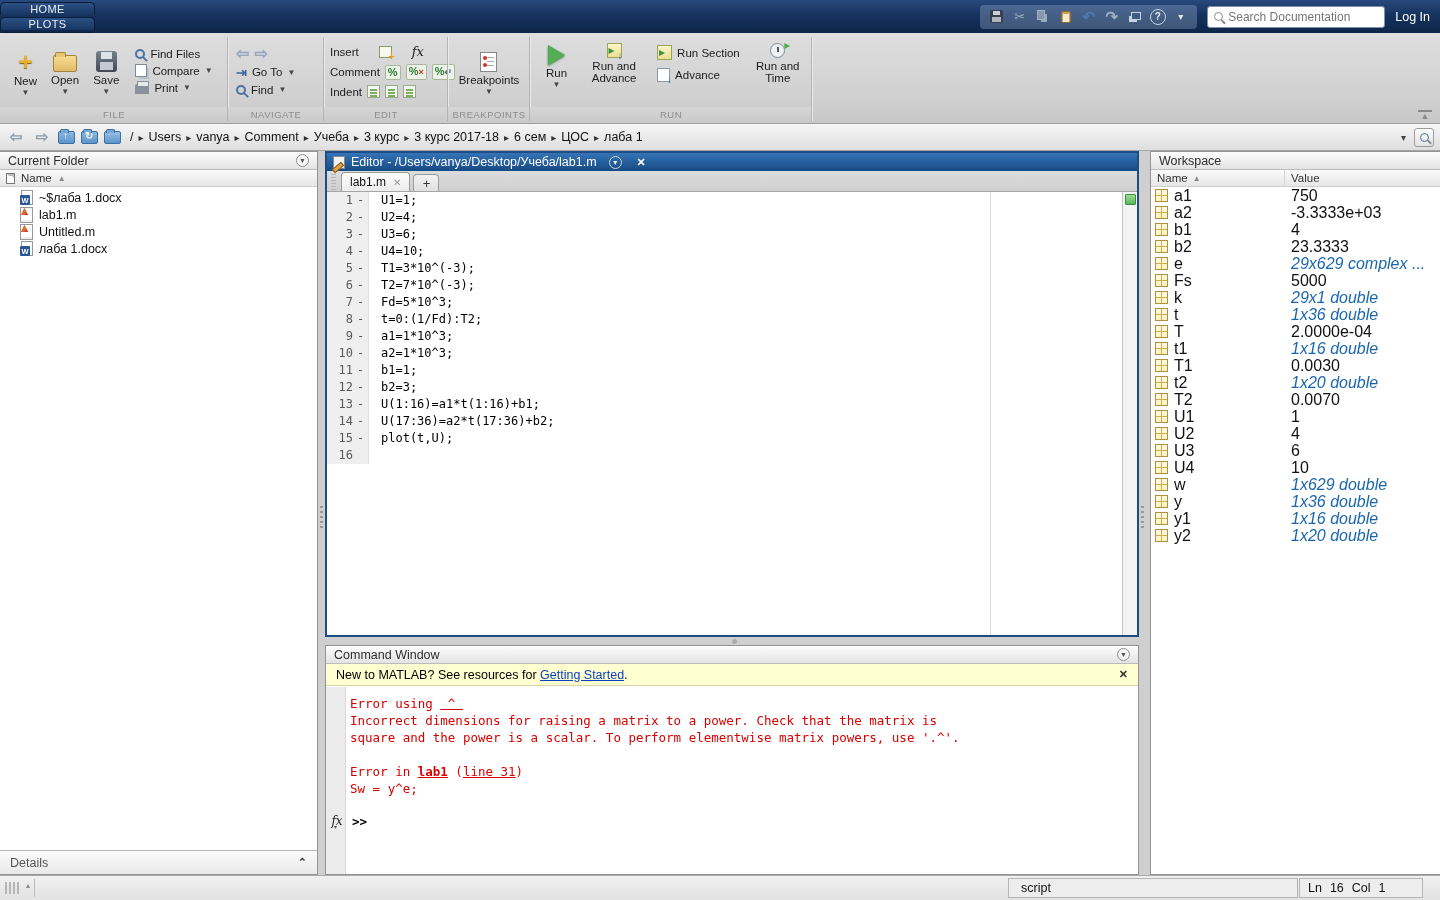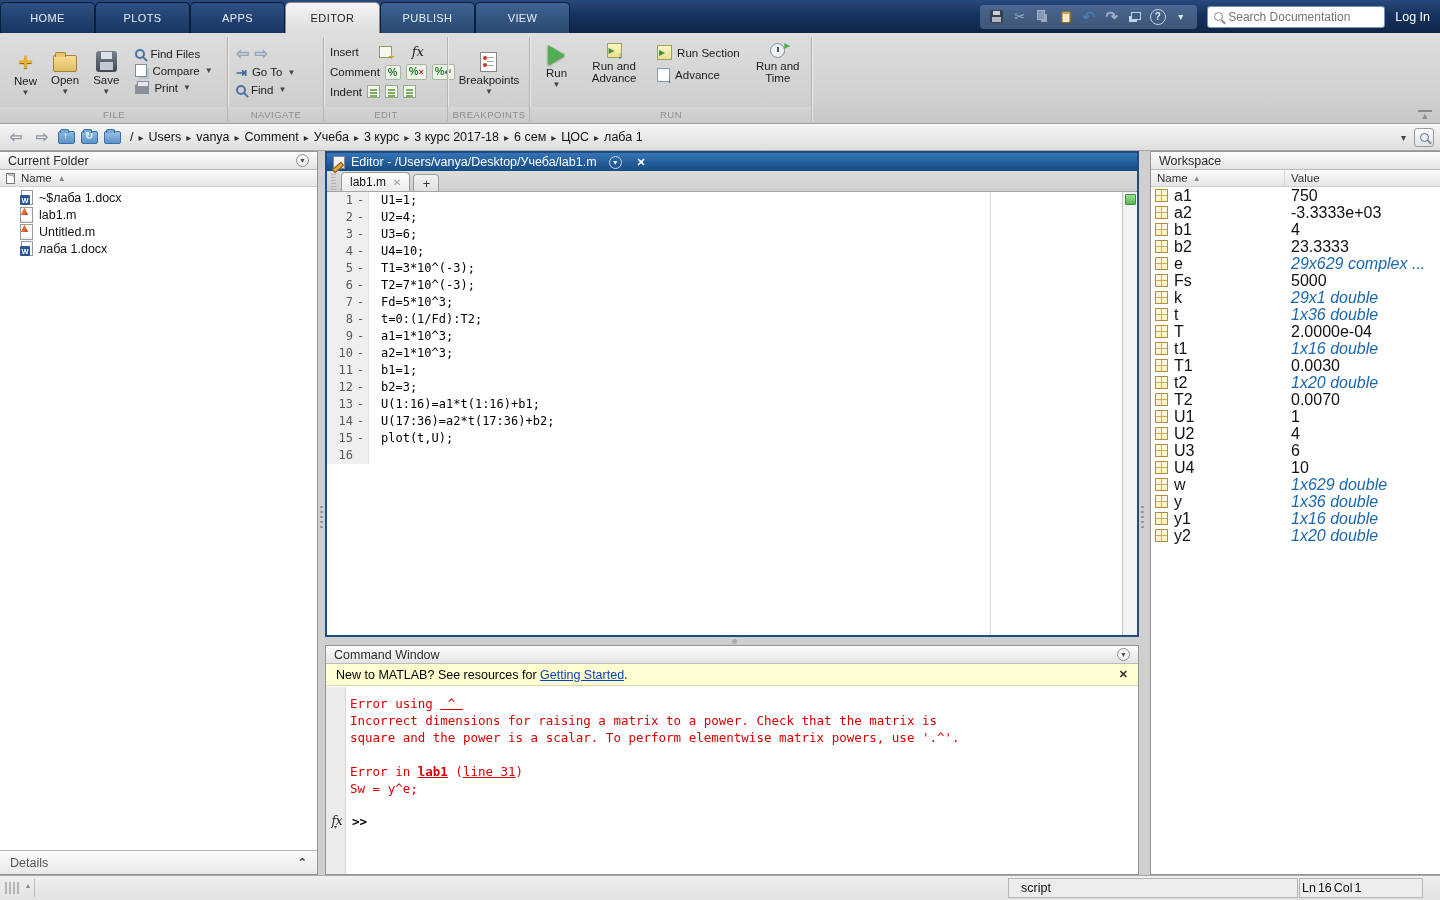--- a/index.html
+++ b/index.html
@@ -2,21 +2,21 @@
 <html><head>
 <meta charset="utf-8">
 <style>
   * { margin:0; padding:0; box-sizing:border-box; }
   html,body { width:1440px; height:900px; overflow:hidden; }
   body { font-family:"Liberation Sans", sans-serif; background:#cfcfcf; position:relative; font-size:12px; color:#222; }
 
   
   .menubar { position:absolute; left:0; top:0; width:1440px; height:33px;
     background:linear-gradient(180deg,#28497c 0%,#16335f 45%,#0d2547 100%); display:flex; align-items:flex-end; }
-  .mtabs { display:flex; height:33px; align-items:stretch; }
+  .mtabs { display:flex; height:33px; align-items:stretch;flex-direction:column; }
   .mtab { min-width:95px; padding:0 14px; display:flex; align-items:center; justify-content:center;
     color:#e8eef7; font-size:11px; letter-spacing:0.4px; border-radius:5px 5px 0 0; margin-top:2px;
     background:linear-gradient(#2d5184,#17355f); border:1px solid #0a1d39; border-bottom:none; cursor:default; }
   .mtab.medium { background:linear-gradient(#3f6493,#27496f); }
   .mtab.active { background:linear-gradient(#f4f4f4 0%,#dcdcdc 100%); color:#222; border-color:#8a8a8a; }
   .menubar-right { margin-left:auto; display:flex; align-items:center; gap:10px; padding-right:10px; height:33px; }
   .qat { display:flex; align-items:center; gap:6px; background:rgba(190,210,235,0.28); border-radius:4px; padding:2px 8px; height:24px; }
   .qat-ico { width:17px; height:17px; display:flex; align-items:center; justify-content:center; color:#c6d2e2; font-size:13px; position:relative; cursor:default; }
   .qat-save i { display:block; width:13px; height:13px; background:#38404d; border-radius:2px; position:relative; }
   .qat-save i::before { content:""; position:absolute; left:3px; top:1px; width:7px; height:4px; background:#c8d0da; }
@@ -185,21 +185,21 @@
 
   
   .statusbar { position:absolute; left:0; top:875px; width:1440px; height:25px; background:linear-gradient(#f0f0f0,#e2e2e2); border-top:1px solid #a9a9a9; }
   .sgrip { position:absolute; left:5px; top:6px; width:16px; height:12px;
     background:repeating-linear-gradient(90deg,#b5b5b5 0 2px, transparent 2px 4px); }
   .sgrip::after { content:"\25B4"; position:absolute; right:-9px; top:-1px; font-size:8px; color:#888; }
   .sgripline { position:absolute; left:34px; top:3px; bottom:3px; width:1px; background:#bbb; }
   .scell { position:absolute; top:2px; height:20px; background:#ededed; border:1px solid #b5b5b5; display:flex; align-items:center; font-size:12.5px; color:#111; }
   .scell.script { left:1008px; width:290px; padding-left:12px; }
   .scell.lncol { left:1299px; width:124px; gap:0; }
-  .scell.lncol span { margin-left:2px; }
+  .scell.lncol span { margin-left:8px; }
 </style>
 </head>
 <body>
 
 <div class="menubar">
   <div class="mtabs" id="menu-tabs">
       <div class="mtab">HOME</div>
       <div class="mtab">PLOTS</div>
       <div class="mtab">APPS</div>
       <div class="mtab active">EDITOR</div>

